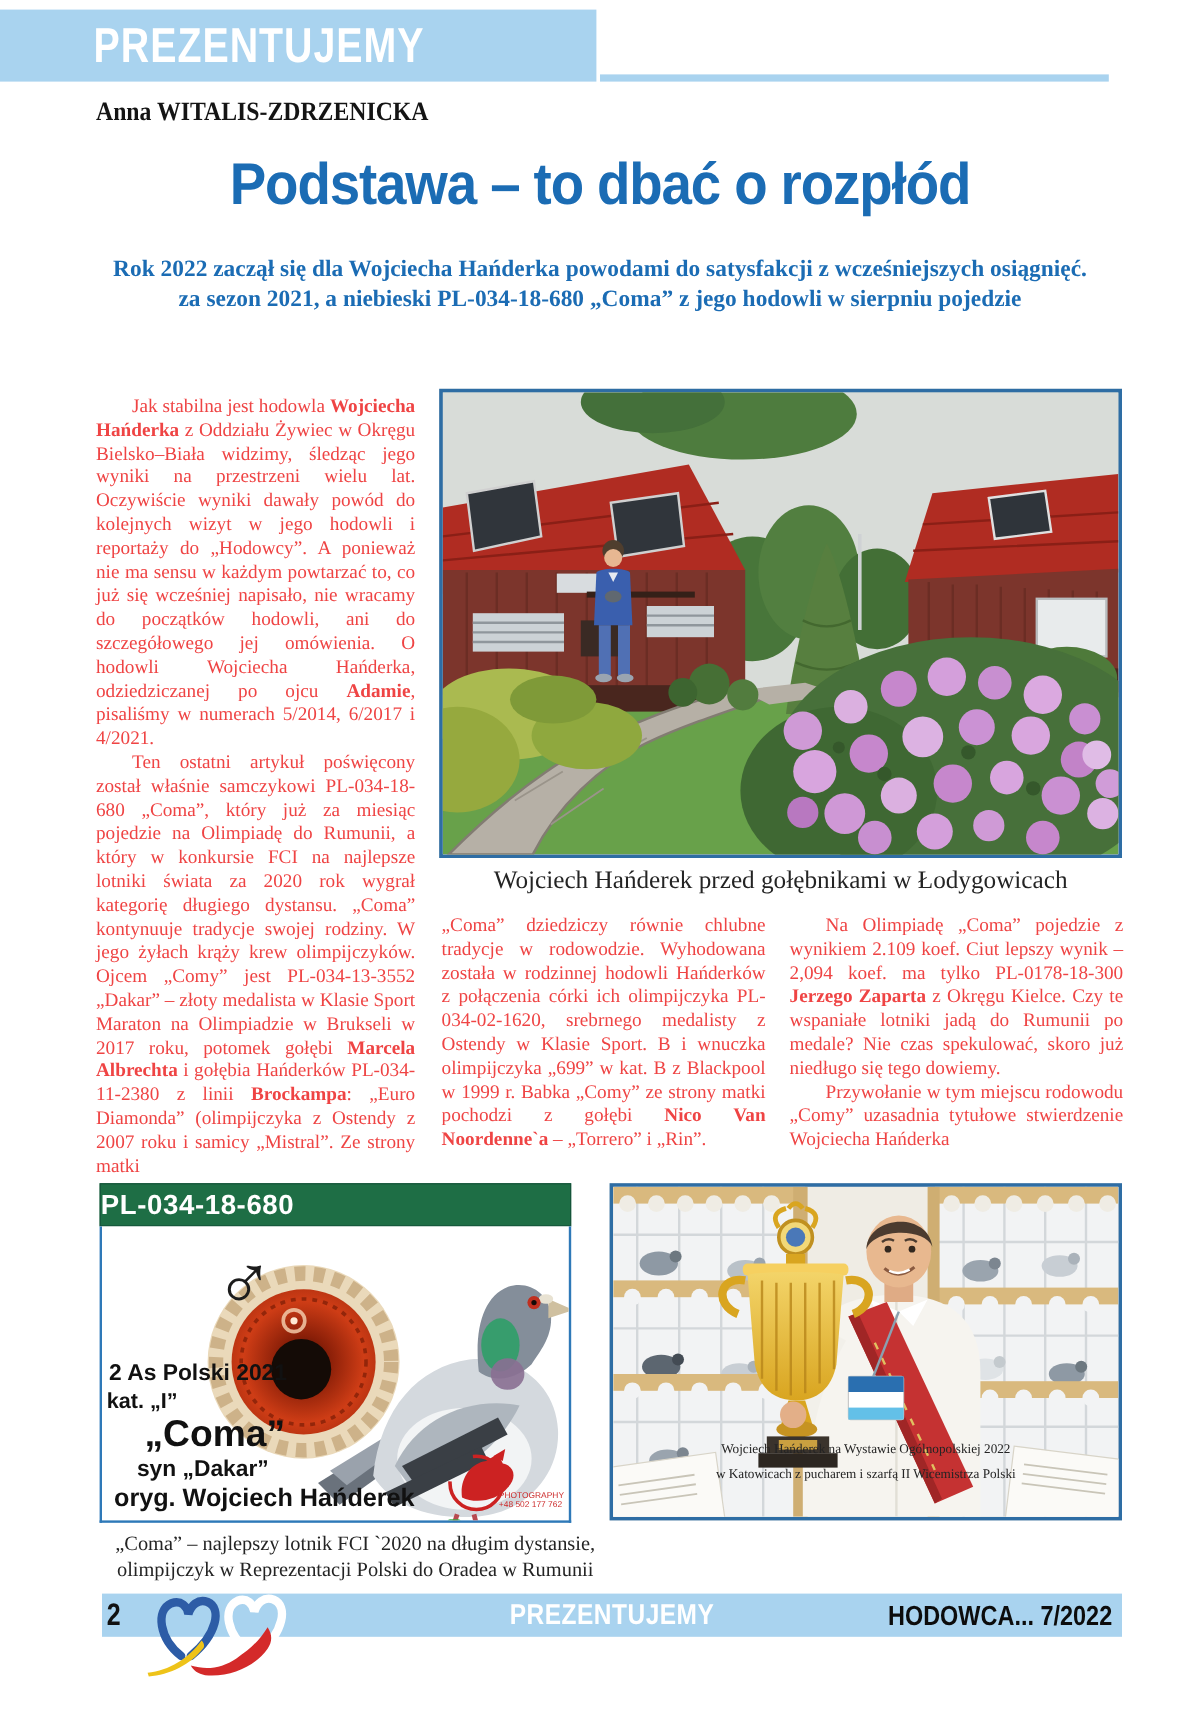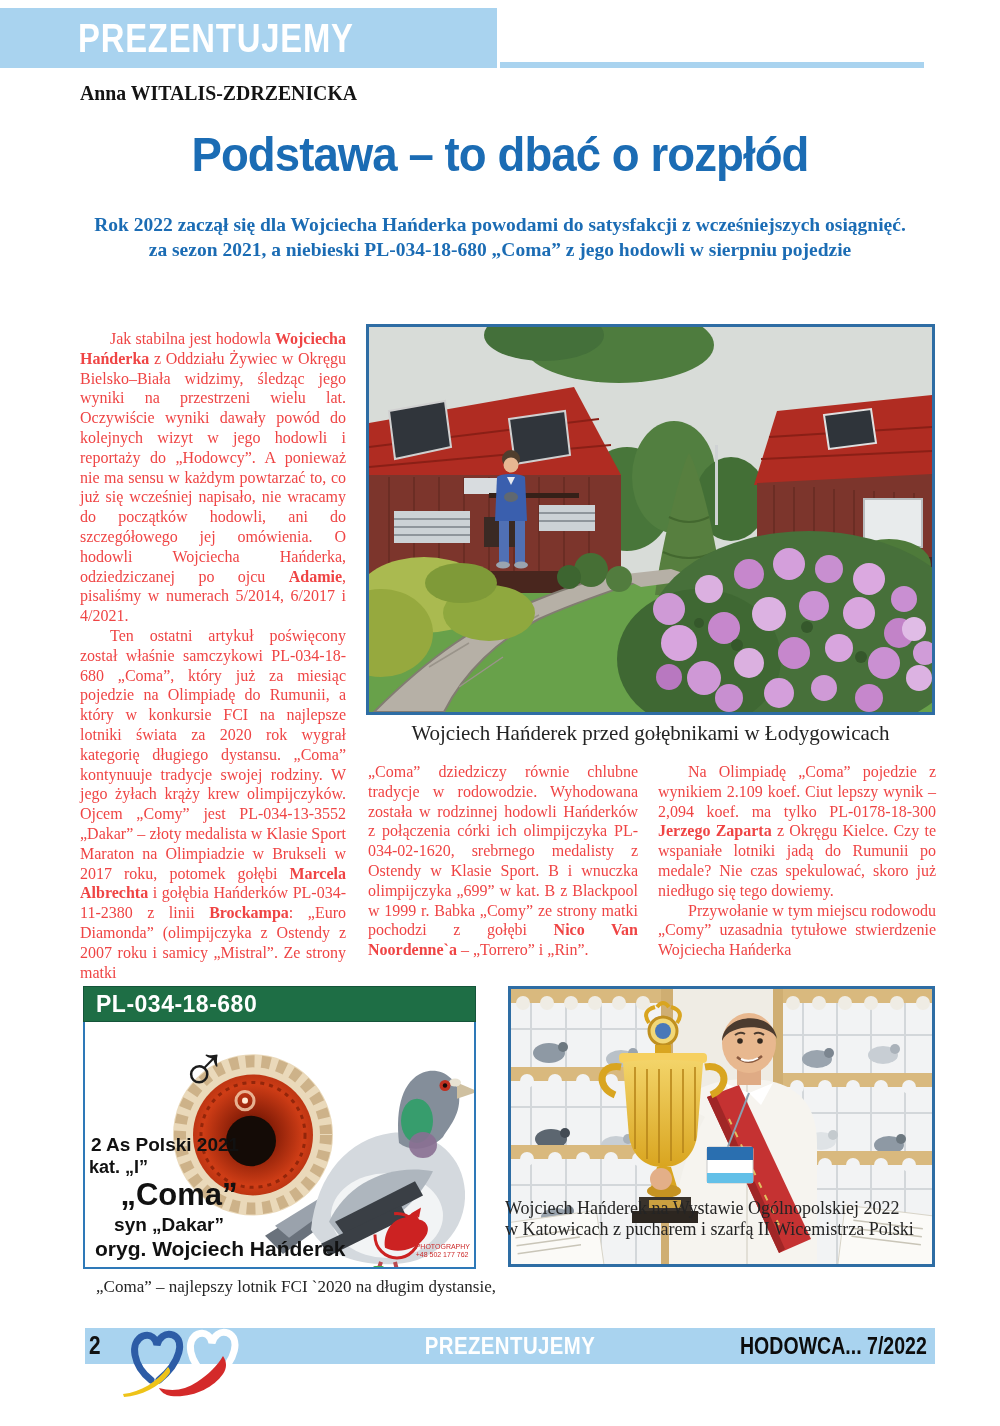--- a/index.html
+++ b/index.html
@@ -33,21 +33,21 @@
   
   .fig-main{position:absolute;left:366px;top:324px;width:569px;height:391px;
             border:3px solid #2e6da4;box-sizing:border-box;background:#d8dcd8;}
   .fig-main svg{display:block;width:100%;height:100%;}
   .cap-main{position:absolute;left:366px;top:721px;width:569px;text-align:center;
             font-size:21px;color:#242424;}
 
   .card{position:absolute;left:83px;top:986px;width:393px;height:283px;box-sizing:border-box;}
   .card-band{height:36px;background:#1e6e45;border:1px solid #15543a;box-sizing:border-box;
              color:#fff;font-family:"Liberation Sans",sans-serif;font-weight:bold;font-size:23px;
-             line-height:34px;padding-left:12px;letter-spacing:.5px;}
+             line-height:34px;letter-spacing:.5px;}
   .card-body{position:relative;height:247px;background:#fff;border:2px solid #2e79b8;
              border-top:none;box-sizing:border-box;overflow:hidden;
              font-family:"Liberation Sans",sans-serif;}
   .card-art{position:absolute;left:0;top:0;width:100%;height:100%;}
   .card-sex{position:absolute;left:94px;top:6px;font-size:66px;color:#1c1c1c;font-weight:bold;}
   .card-award1{position:absolute;left:0;top:112px;width:160px;text-align:center;
                font-weight:bold;font-size:19px;color:#111;}
   .card-award2{position:absolute;left:4px;top:135px;width:160px;text-align:left;
                font-weight:bold;font-size:18px;color:#111;}
   .card-name{position:absolute;left:14px;top:155px;width:160px;text-align:center;
@@ -56,22 +56,22 @@
                 font-weight:bold;font-size:19px;color:#111;}
   .card-owner{position:absolute;left:10px;bottom:6px;font-weight:bold;font-size:21px;color:#111;}
   .card-credit{position:absolute;right:4px;bottom:8px;color:#cc2a2a;font-size:7px;
                line-height:8px;text-align:left;}
   .cap-card{position:absolute;left:84px;top:1277px;width:424px;text-align:center;
             font-size:17px;line-height:20.5px;color:#242424;}
 
   .fig-trophy{position:absolute;left:508px;top:986px;width:427px;height:281px;
               border:3px solid #2e6da4;box-sizing:border-box;background:#efece4;}
   .fig-trophy svg{display:block;width:100%;height:100%;}
-  .cap-trophy{position:absolute;left:505px;top:1198px;width:433px;
-              font-size:18px;line-height:20.5px;color:#242424;}
+  .cap-trophy{position:absolute;left:505px;top:1198px;width:433px;text-align:center;
+              font-size:11px;line-height:20.5px;color:#242424;}
 
   
   .ftr-band{position:absolute;left:85px;top:1328px;width:850px;height:36px;background:#a9d3ef;}
   .ftr-page{position:absolute;left:4px;top:2px;font-family:"Liberation Sans",sans-serif;
             font-weight:bold;font-size:26px;color:#111;transform:scaleX(.8);transform-origin:left;}
   .ftr-label{position:absolute;left:0;top:0;width:100%;text-align:center;line-height:36px;
              font-family:"Liberation Sans",sans-serif;font-weight:bold;font-size:24px;color:#fff;
              transform:scaleX(.85);letter-spacing:.5px;}
   .ftr-mag{position:absolute;right:8px;top:5px;font-family:"Liberation Sans",sans-serif;
            font-weight:bold;font-size:23px;color:#0c0c0c;transform:scaleX(.85);
@@ -276,20 +276,21 @@
       <div class="card-lineage">syn „Dakar”</div>
       <div class="card-owner">oryg. Wojciech Hańderek</div>
       <div class="card-credit">
         <div>PHOTOGRAPHY</div>
         <div>+48 502 177 762</div>
       </div>
     </div>
   </div>
   <div class="cap-card">
     <div>„Coma” – najlepszy lotnik FCI `2020 na długim dystansie,</div>
+    <div>olimpijczyk w Reprezentacji Polski do Oradea w Rumunii</div>
   </div>
 
   <figure class="fig-trophy" style="margin:0">
     <svg viewBox="0 0 421 275" preserveAspectRatio="none">
       <rect width="421" height="275" fill="#efece4"></rect>
 
       <g>
         <rect x="0" y="0" width="160" height="275" fill="#f2f3f4"></rect>
         <path d="M20,0 V275 M55,0 V275 M90,0 V275 M125,0 V275" stroke="#d3d7da" stroke-width="2"></path>
         <path d="M0,40 h160 M0,118 h160 M0,196 h160" stroke="#d3d7da" stroke-width="2"></path>

